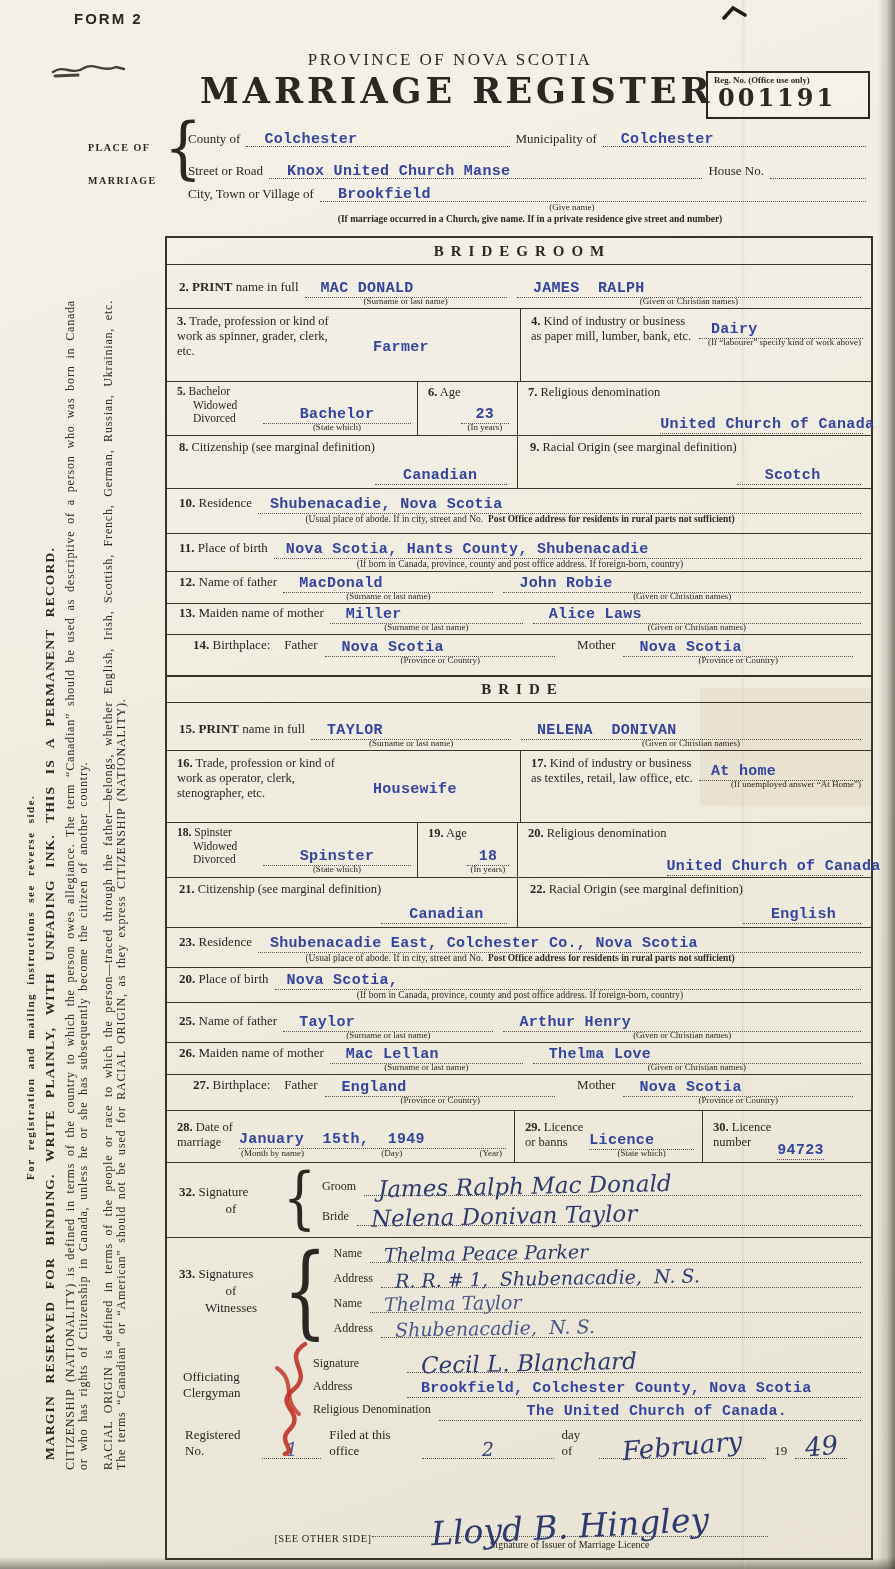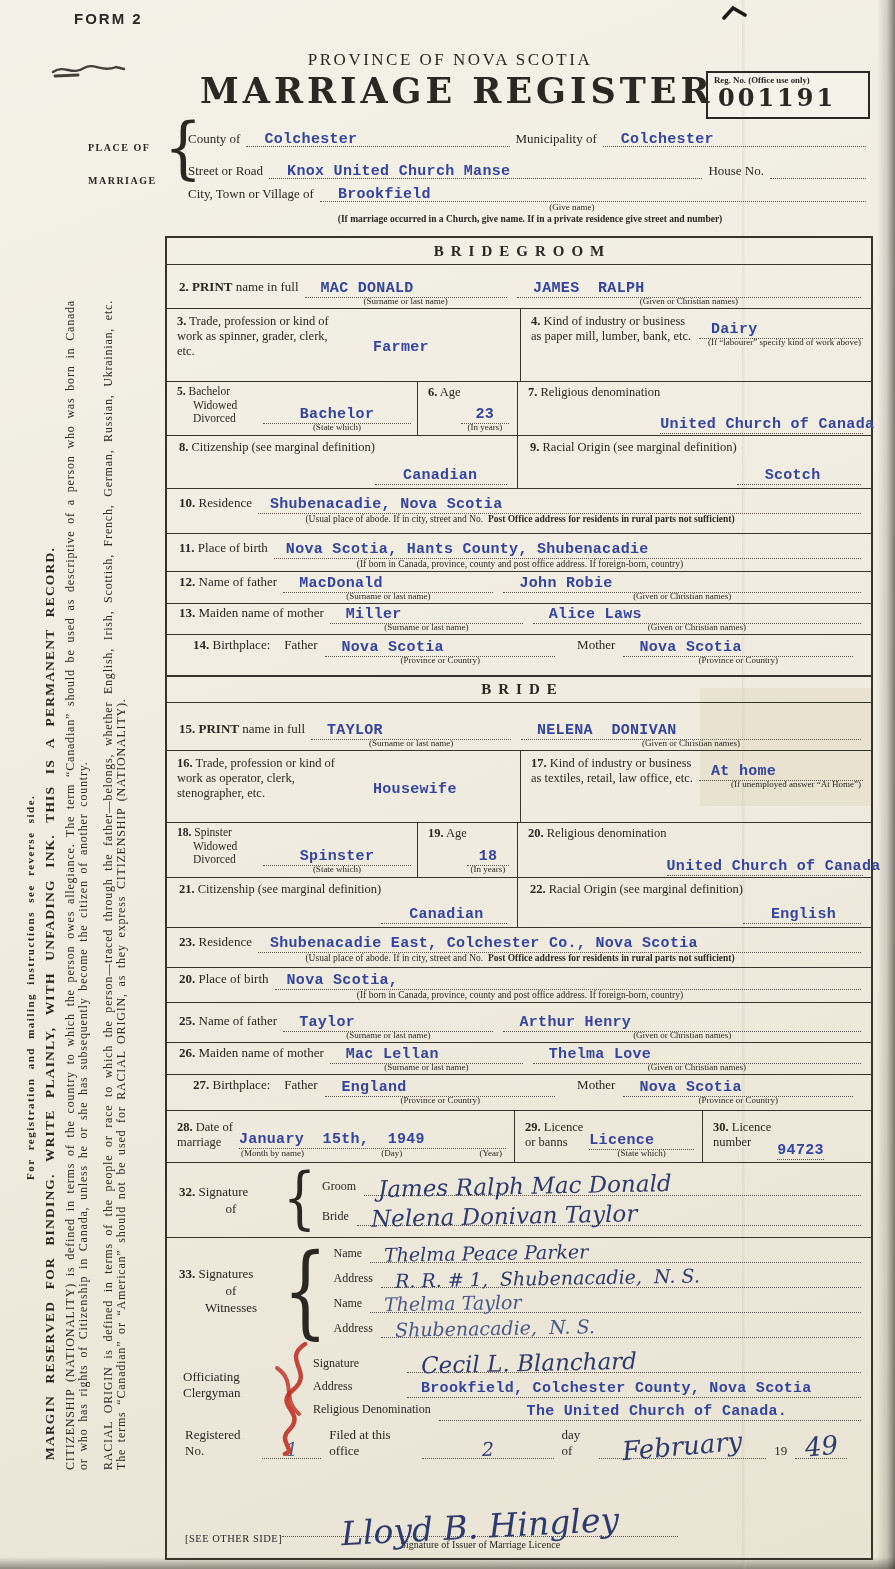--- a/index.html
+++ b/index.html
@@ -122,21 +122,21 @@
 .certifyrow{padding:6px 0 0 20px;font-size:13.5px}
 .clergycell{flex:1;display:flex;align-items:center;padding:0 10px 4px 12px;position:relative}
 .clergylbl{width:92px;font-size:13px;line-height:16px;margin-left:4px}
 .clergylines{flex:1;margin-left:38px}
 .w86{width:86px}
 
 .regrow{display:flex;align-items:flex-end;padding:0 16px 8px 18px;font-size:13px}
 .dotseg{border-bottom:1px dotted #5a5349;text-align:center;position:relative;margin:0 8px;min-height:16px}
 .ds1{width:66px}.ds2{width:148px}.ds3{width:188px}.ds4{width:58px}
 .hw-flo{font-size:26px;line-height:16px;display:inline-block;transform:rotate(-5deg);position:relative;top:1px}
-.issuerrow{display:flex;justify-content:flex-start;align-items:flex-end;padding:0 14px 8px 18px;flex:1 1 auto}
+.issuerrow{display:flex;justify-content:center;align-items:flex-end;padding:0 14px 8px 18px;flex:1 1 auto}
 .seeother{font-size:10.5px;letter-spacing:.5px;margin-bottom:6px;white-space:nowrap}
 .issuerblock{width:396px;text-align:center}
 .issuersig{font-size:33px;line-height:24px;transform:rotate(-3deg);margin-bottom:-3px;white-space:nowrap}
 .issuerline{border-bottom:1px dotted #5a5349}
 .issuercap{font-size:10px;padding-top:2px;white-space:nowrap}
 
 .edge-right{position:absolute;right:0;top:0;bottom:0;width:18px;
  background:linear-gradient(to right,rgba(58,50,40,0) 0%,rgba(58,50,40,.18) 55%,rgba(33,28,21,.55) 100%)}
 .edge-bottom{position:absolute;left:0;right:0;bottom:0;height:12px;
  background:linear-gradient(to bottom,rgba(58,50,40,0),rgba(33,28,21,.45))}

